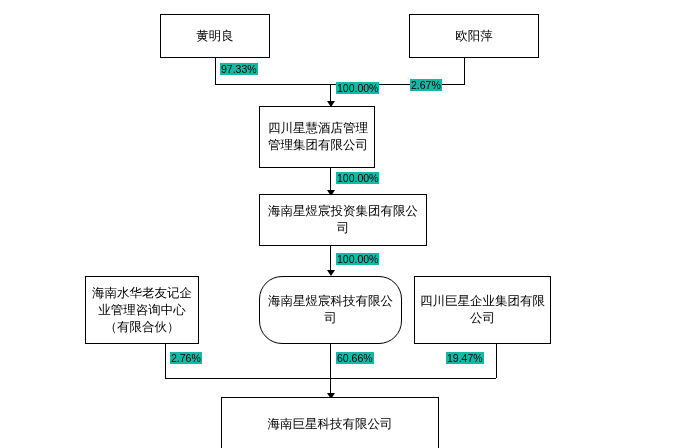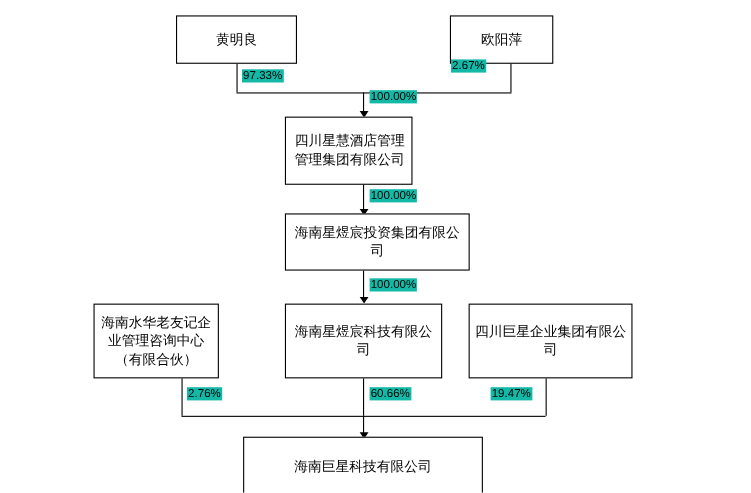--- a/index.html
+++ b/index.html
@@ -55,51 +55,51 @@
     white-space: nowrap;
   }
 </style>
 </head>
 <body>
 
 <div id="canvas">
 
   <div class="node" style="left:160px; top:14px; width:110px; height:44px;">黄明良</div>
 
-  <div class="node" style="left:409px; top:14px; width:94px; height:44px;">欧阳萍</div>
+  <div class="node" style="left:409px; top:14px; width:130px; height:44px;">欧阳萍</div>
 
   <div class="line vline" style="left:215px; top:58px; height:26px;"></div>
   <div class="line vline" style="left:464px; top:58px; height:26px;"></div>
 
   <div class="line hline" style="left:215px; top:84px; width:250px;"></div>
 
   <div class="line vline" style="left:330px; top:84px; height:22px;"></div>
   <div class="arrow" style="left:327px; top:101px;"></div>
 
   <div class="label" style="left:220px; top:63px;">97.33%</div>
-  <div class="label" style="left:410px; top:54px;">2.67%</div>
+  <div class="label" style="left:410px; top:79px;">2.67%</div>
   <div class="label" style="left:336px; top:82px;">100.00%</div>
 
   <div class="node" style="left:259px; top:106px; width:116px; height:62px; justify-content:flex-start; text-align:left; padding-left:8px;">四川星慧酒店管理管理集团有限公司</div>
 
   <div class="line vline" style="left:330px; top:168px; height:25px;"></div>
   <div class="arrow" style="left:327px; top:190px;"></div>
   <div class="label" style="left:336px; top:172px;">100.00%</div>
 
   <div class="node" style="left:259px; top:194px; width:168px; height:52px;">海南星煜宸投资集团有限公司</div>
 
   <div class="line vline" style="left:330px; top:246px; height:27px;"></div>
   <div class="arrow" style="left:327px; top:270px;"></div>
   <div class="label" style="left:336px; top:253px;">100.00%</div>
 
   <div class="node" style="left:85px; top:276px; width:114px; height:68px;">海南水华老友记企业管理咨询中心（有限合伙）</div>
 
-  <div class="node" style="left:259px; top:276px; width:143px; height:68px;">海南星煜宸科技有限公司</div>
+  <div class="node" style="left:259px; top:276px; width:143px; height:68px;border-radius:23px;">海南星煜宸科技有限公司</div>
 
-  <div class="node" style="left:426px; top:276px; width:149px; height:68px;">四川巨星企业集团有限公司</div>
+  <div class="node" style="left:414px; top:276px; width:137px; height:68px;">四川巨星企业集团有限公司</div>
 
   <div class="line vline" style="left:165px; top:344px; height:34px;"></div>
   <div class="line vline" style="left:330px; top:344px; height:34px;"></div>
   <div class="line vline" style="left:496px; top:344px; height:34px;"></div>
   <div class="line hline" style="left:165px; top:378px; width:331px;"></div>
   <div class="line vline" style="left:330px; top:378px; height:18px;"></div>
   <div class="arrow" style="left:327px; top:393px;"></div>
 
   <div class="label" style="left:170px; top:352px;">2.76%</div>
   <div class="label" style="left:336px; top:352px;text-align:right;">60.66%</div>

